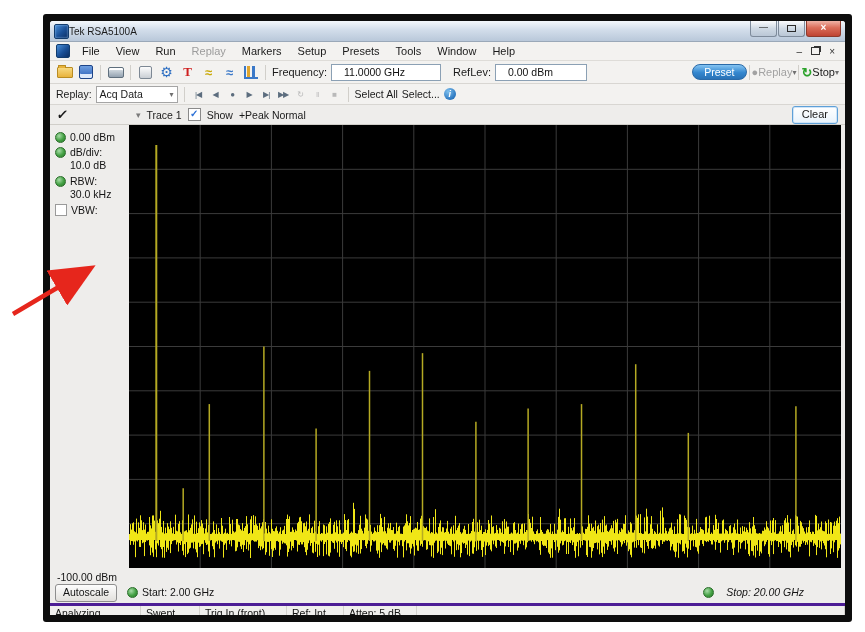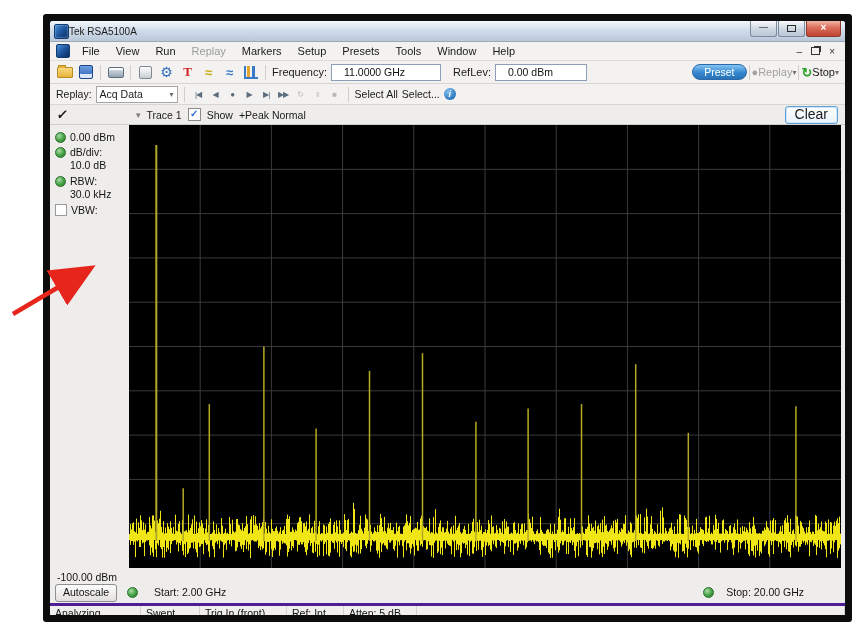--- a/index.html
+++ b/index.html
@@ -79,40 +79,40 @@
            background:radial-gradient(circle at 35% 30%,#7fc0ee,#2b77c0 70%,#1a5a9c);}
 
   
   .tracebar{height:19px;flex:0 0 19px;display:flex;align-items:center;gap:6px;background:#eeedeb;
             border-bottom:1px solid #d0cec9;padding:0 7px;font-size:10.5px;color:#1a1a1a;}
   .big-check{font-size:13px;font-weight:bold;transform:skewX(-10deg);margin-right:62px;}
   .chev{font-size:9px;color:#7a7a7a;}
   .checkbox{width:11px;height:11px;border:1px solid #8a8a8a;background:#fff;color:#2a6fd6;
             font-size:10px;line-height:10px;text-align:center;font-weight:bold;}
   .clear-btn{margin-left:auto;border:1px solid #5ea0d8;background:linear-gradient(#fff,#e9f3fc);
-            border-radius:3px;font-size:14px;height:16px;line-height:15px;padding:0 9px;
+            border-radius:3px;font-size:11px;height:16px;line-height:15px;padding:0 9px;
             box-shadow:inset 0 0 0 1px #cfe4f7;}
 
   
   .main{height:444px;flex:0 0 444px;display:flex;background:#eeedeb;}
   .settings{width:79px;flex:0 0 79px;padding-top:4px;font-size:10.5px;color:#141414;}
   .set-item{display:flex;align-items:center;gap:4px;padding:2px 0 1px 5px;}
   .set-value{padding:0 0 2px 20px;}
   .knob{width:9px;height:9px;border-radius:50%;border:1px solid #2a6e2a;flex:0 0 9px;
         background:radial-gradient(circle at 35% 32%,#a8dca8,#43a043 55%,#2c7a2c);}
   .mini-check{width:10px;height:10px;border:1px solid #9a9a9a;background:#fff;flex:0 0 10px;}
   .plot{width:712px;flex:0 0 712px;height:443px;background:#000;}
 
   
   .bottombar{height:34px;flex:0 0 34px;position:relative;background:#eeedeb;font-size:10.5px;color:#141414;}
   .ref-bottom{position:absolute;left:7px;top:2px;}
   .autoscale-btn{position:absolute;left:5px;top:15px;border:1px solid #8e8e8e;border-radius:3px;
             background:linear-gradient(#fdfdfd,#e2e0dc);font-size:10.5px;padding:0 7px;height:16px;line-height:15px;}
-  .axis-start{position:absolute;left:77px;top:17px;display:flex;align-items:center;gap:16px;}
-  .axis-stop{position:absolute;right:41px;top:17px;display:flex;align-items:center;gap:12px;}
+  .axis-start{position:absolute;left:77px;top:17px;display:flex;align-items:center;gap:4px;}
+  .axis-stop{position:absolute;right:41px;top:17px;display:flex;align-items:center;gap:12px;font-style:italic;}
 
   
   .statusbar{height:17px;flex:0 0 17px;border-top:3px solid #4c1d95;background:#f0efed;display:flex;
              align-items:stretch;font-size:10.5px;color:#141414;}
   .sseg{border-right:1px solid #d4d2ce;padding:1px 5px 0 5px;white-space:nowrap;overflow:hidden;}
   .sseg:last-child{flex:1;}
 
   .arrow-svg{position:absolute;left:0;top:240px;pointer-events:none;}
 </style>
 </head>

